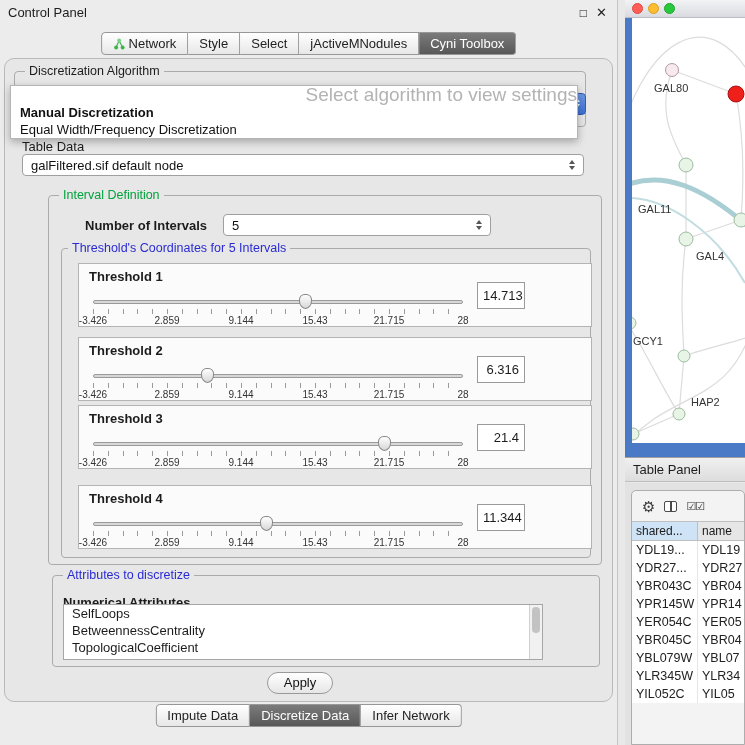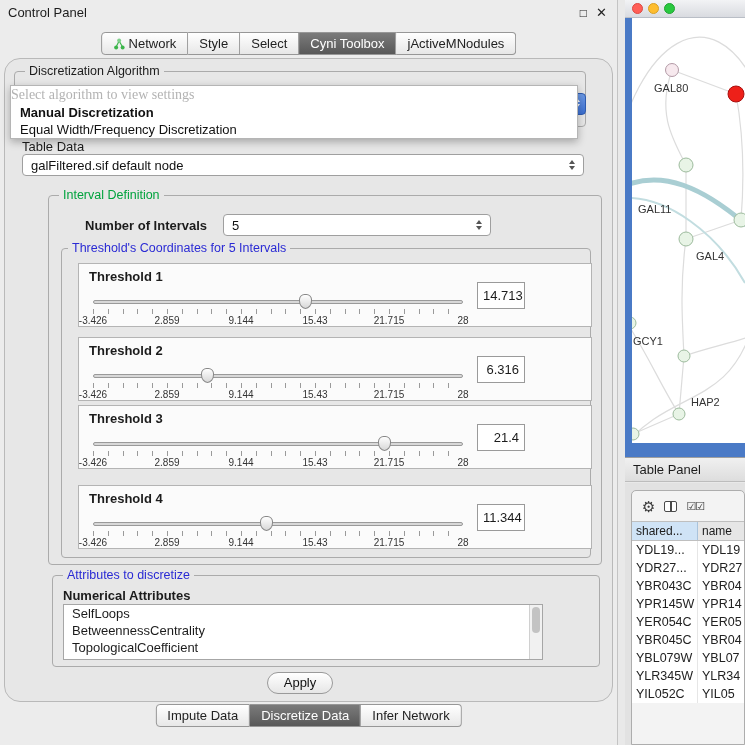--- a/index.html
+++ b/index.html
@@ -16,36 +16,36 @@
   .win-icon.close { right:10px; font-weight:bold; }
 
   .tabbar { position:absolute; left:50%; transform:translateX(-50%); display:flex; height:23px; }
   .tab { display:flex; align-items:center; gap:4px; padding:0 11px; background:linear-gradient(#ffffff,#e7e7e7); border:1px solid #979797; border-left:none; font-size:13px; color:#222; white-space:nowrap; }
   .tab:first-child { border-left:1px solid #979797; border-radius:4px 0 0 4px; }
   .tab:last-child { border-radius:0 4px 4px 0; }
   .tab.selected { background:linear-gradient(#7b7b7b,#585858); color:#fff; }
   .top-tabbar { top:32px; }
   .bottom-tabbar { top:704px; }
 
-  .inner-panel { position:absolute; left:4px; top:58px; width:609px; height:644px; border:1px solid #b9b9b9; border-radius:16px; background:#e7e7e7; }
+  .inner-panel { position:absolute; left:4px; top:58px; width:609px; height:644px; border:1px solid #b9b9b9; border-radius:10px; background:#e7e7e7; }
 
   .group { position:absolute; border:1px solid #ababab; border-radius:4px; }
   .legend { position:absolute; top:-8px; left:10px; background:#e7e7e7; padding:0 4px; font-size:12.5px; }
   .legend.green { color:#00a33d; }
   .legend.blue { color:#2a2ad4; }
 
   .algo-group { left:9px; top:12px; width:572px; height:56px; }
 
   .combo-fragment { position:absolute; left:551px; top:34px; width:30px; height:22px; background:linear-gradient(#6d9ae6,#3c6fd0); border:1px solid #2f5cb0; border-radius:4px; z-index:1; }
   .combo-fragment .arrows .arr-up { border-bottom-color:#fff; }
   .combo-fragment .arrows .arr-dn { border-top-color:#fff; }
   .combo-fragment .arrows { position:absolute; right:5px; top:4px; }
 
   .popup { position:absolute; left:5px; top:26px; width:568px; height:54px; background:#ffffff; border:1px solid #b5b5b5; box-shadow:0 3px 8px rgba(0,0,0,.28); z-index:5; }
-  .popup-placeholder { height:18px; line-height:18px; text-align:left; color:#b3b3b3; font-size:14px;font-family:Liberation Serif, serif; }
+  .popup-placeholder { height:18px; line-height:18px; text-align:right; color:#b3b3b3; font-size:19px; }
   .popup-item { height:17px; line-height:17px; padding-left:9px; font-size:13px; color:#111; }
   .popup-item.bold { font-weight:bold; }
 
   .combo { position:absolute; display:flex; align-items:center; height:22px; background:#fff; border:1px solid #9f9f9f; border-radius:4px; padding:0 8px; font-size:13px; color:#111; }
   .arrows { display:flex; flex-direction:column; align-items:center; margin-left:auto; }
   .arr-up { width:0; height:0; border-left:3.5px solid transparent; border-right:3.5px solid transparent; border-bottom:4.5px solid #555; margin-bottom:2px; }
   .arr-dn { width:0; height:0; border-left:3.5px solid transparent; border-right:3.5px solid transparent; border-top:4.5px solid #555; }
 
   .td-label { position:absolute; left:17px; top:80px; }
   .td-combo { left:17px; top:95px; width:562px; }
@@ -59,21 +59,21 @@
   .thr-label { position:absolute; left:10px; top:5px; font-weight:bold; font-size:13px; }
   .value-box { position:absolute; left:398px; top:18px; width:48px; height:27px; background:#fff; border:1px solid #9a9a9a; line-height:25px; text-align:right; padding:0 5px; font-size:13px; }
   .slider { position:absolute; left:14px; top:30px; width:370px; height:32px; }
   .slider-track { position:absolute; left:0; top:6px; width:100%; height:4px; background:#d8d8d8; border:1px solid #9a9a9a; border-radius:3px; }
   .slider-thumb { position:absolute; top:0; width:13px; height:15px; margin-left:-7px; background:linear-gradient(#fefefe,#d8d8d8); border:1px solid #878787; border-radius:6px 6px 7px 7px / 6px 6px 9px 9px; z-index:2; }
   .ticks { position:absolute; left:0; top:15px; width:100%; height:5px; background:repeating-linear-gradient(90deg,#9a9a9a 0 1px,transparent 1px 14.8px); }
   .tick-labels { position:absolute; left:0; top:21px; width:100%; height:10px; }
   .tick-labels span { position:absolute; transform:translateX(-50%); font-size:10px; color:#333; white-space:nowrap; }
 
   .fs-attrs { left:47px; top:516px; width:548px; height:92px; }
-  .attrs-label { position:absolute; left:10px; top:12px; font-weight:bold; }
+  .attrs-label { position:absolute; left:10px; top:19px; font-weight:bold; }
   .listbox { position:absolute; left:10px; top:28px; width:480px; height:56px; background:#fff; border:1px solid #a6a6a6; overflow:hidden; }
   .list-item { height:17px; line-height:17px; padding-left:8px; font-size:13px; }
   .scrollbar { position:absolute; right:0; top:0; width:13px; height:100%; background:#f1f1f1; border-left:1px solid #d0d0d0; }
   .scroll-thumb { position:absolute; left:2px; top:2px; width:8px; height:26px; background:#c3c3c3; border-radius:5px; }
 
   .apply-btn { position:absolute; left:262px; top:613px; width:66px; height:22px; border:1px solid #9a9a9a; border-radius:11px; background:linear-gradient(#ffffff,#e6e6e6); text-align:center; line-height:20px; font-size:13px; color:#111; }
 
   
   .network-window { position:absolute; left:625px; top:0; width:120px; height:457px; background:#4a7ac6; overflow:hidden;padding-left:16px; }
   .nw-titlebar { position:absolute; left:0; top:0; width:100%; height:18px; background:linear-gradient(#f2f3f5,#d9dbe0); display:flex; align-items:center; gap:5px; padding-left:7px; border-bottom:1px solid #b9bec6; }
@@ -123,25 +123,25 @@
           <circle cx="9.5" cy="9.5" r="2" fill="#3bb54a"></circle>
         </svg>
         <span>Network</span>
       </div>
       <div class="tab">
           <span>Style</span>
         </div>
       <div class="tab">
           <span>Select</span>
         </div>
+      <div class="tab">
+          <span>jActiveMNodules</span>
+        </div>
       <div class="tab selected">
           <span>Cyni Toolbox</span>
-        </div>
-      <div class="tab">
-          <span>jActiveMNodules</span>
         </div>
     </div>
 
     <div class="inner-panel">
 
       <div class="group algo-group">
         <span class="legend">Discretization Algorithm</span>
       </div>
       <div class="combo-fragment">
         <span class="arrows">

